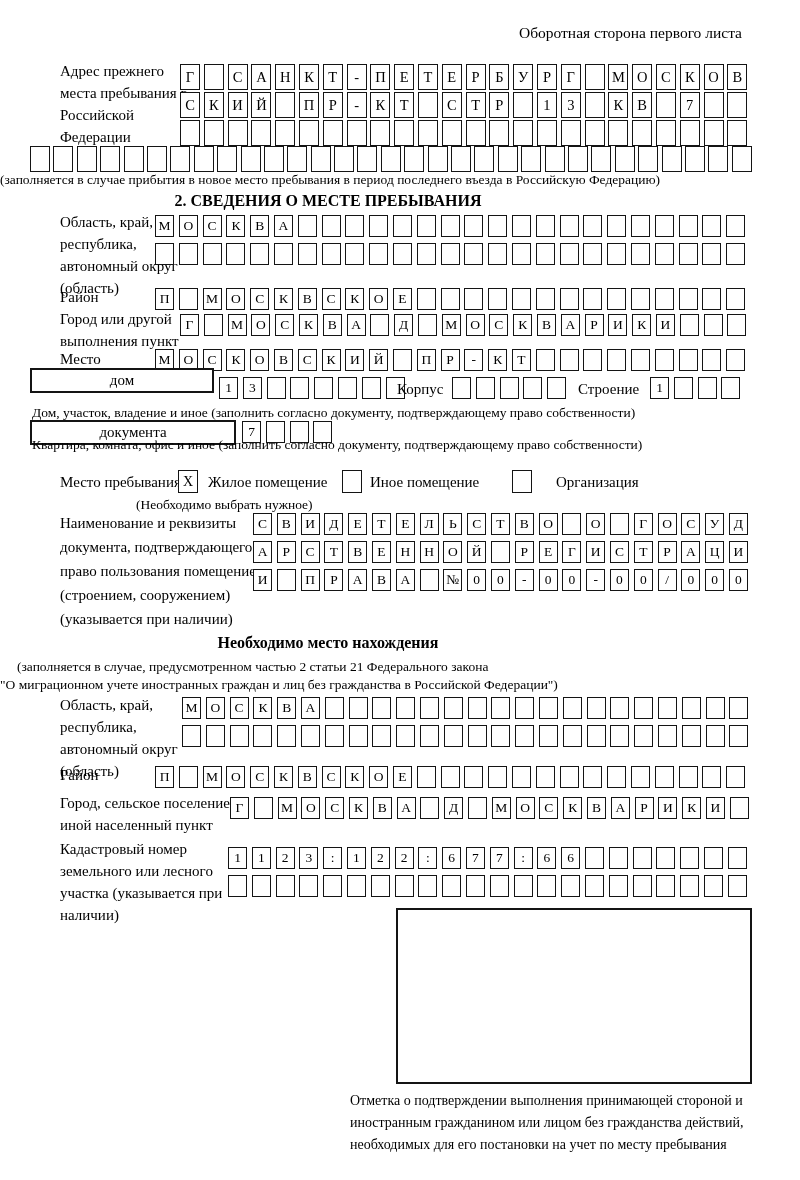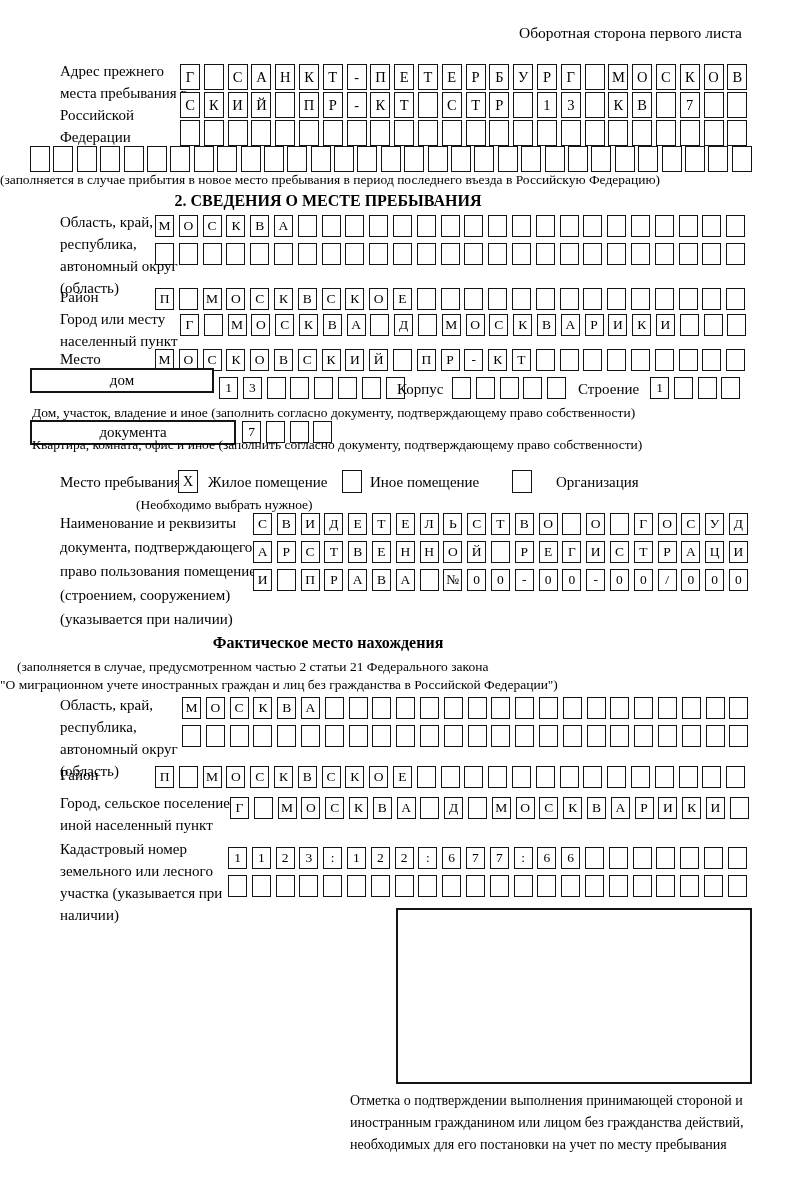--- a/index.html
+++ b/index.html
@@ -231,21 +231,21 @@
     <div class="cell"></div>
     <div class="cell"></div>
     <div class="cell"></div>
     <div class="cell"></div>
     <div class="cell"></div>
     <div class="cell"></div>
     <div class="cell"></div>
     <div class="cell"></div>
   </div>
 
-<div class="abs lbl" style="left:60px;top:308px;width:132px;">Город или месту населенный пункт</div>
+<div class="abs lbl" style="left:60px;top:308px;width:132px;">Город или другой выполнения пункт</div>
 <div class="abs cellrow" style="left:180px;top:314px;">
     <div class="cell">Г</div>
     <div class="cell"></div>
     <div class="cell">М</div>
     <div class="cell">О</div>
     <div class="cell">С</div>
     <div class="cell">К</div>
     <div class="cell">В</div>
     <div class="cell">А</div>
     <div class="cell"></div>
@@ -405,21 +405,21 @@
     <div class="cell">0</div>
     <div class="cell">-</div>
     <div class="cell">0</div>
     <div class="cell">0</div>
     <div class="cell">/</div>
     <div class="cell">0</div>
     <div class="cell">0</div>
     <div class="cell">0</div>
   </div>
 
-<div class="abs title" style="top:634px;">Фактическое место нахождения</div>
+<div class="abs title" style="top:634px;">Необходимо место нахождения</div>
 <div class="abs note center" style="left:0;top:658px;width:800px;padding-left:17px;">(заполняется в случае, предусмотренном частью 2 статьи 21 Федерального закона</div>
 <div class="abs note center" style="left:0;top:676px;width:800px;">"О миграционном учете иностранных граждан и лиц без гражданства в Российской Федерации")</div>
 
 <div class="abs lbl" style="left:60px;top:694px;width:136px;">Область, край, республика, автономный округ (область)</div>
 <div class="abs cellrow" style="left:182px;top:697px;">
     <div class="cell">М</div>
     <div class="cell">О</div>
     <div class="cell">С</div>
     <div class="cell">К</div>
     <div class="cell">В</div>

